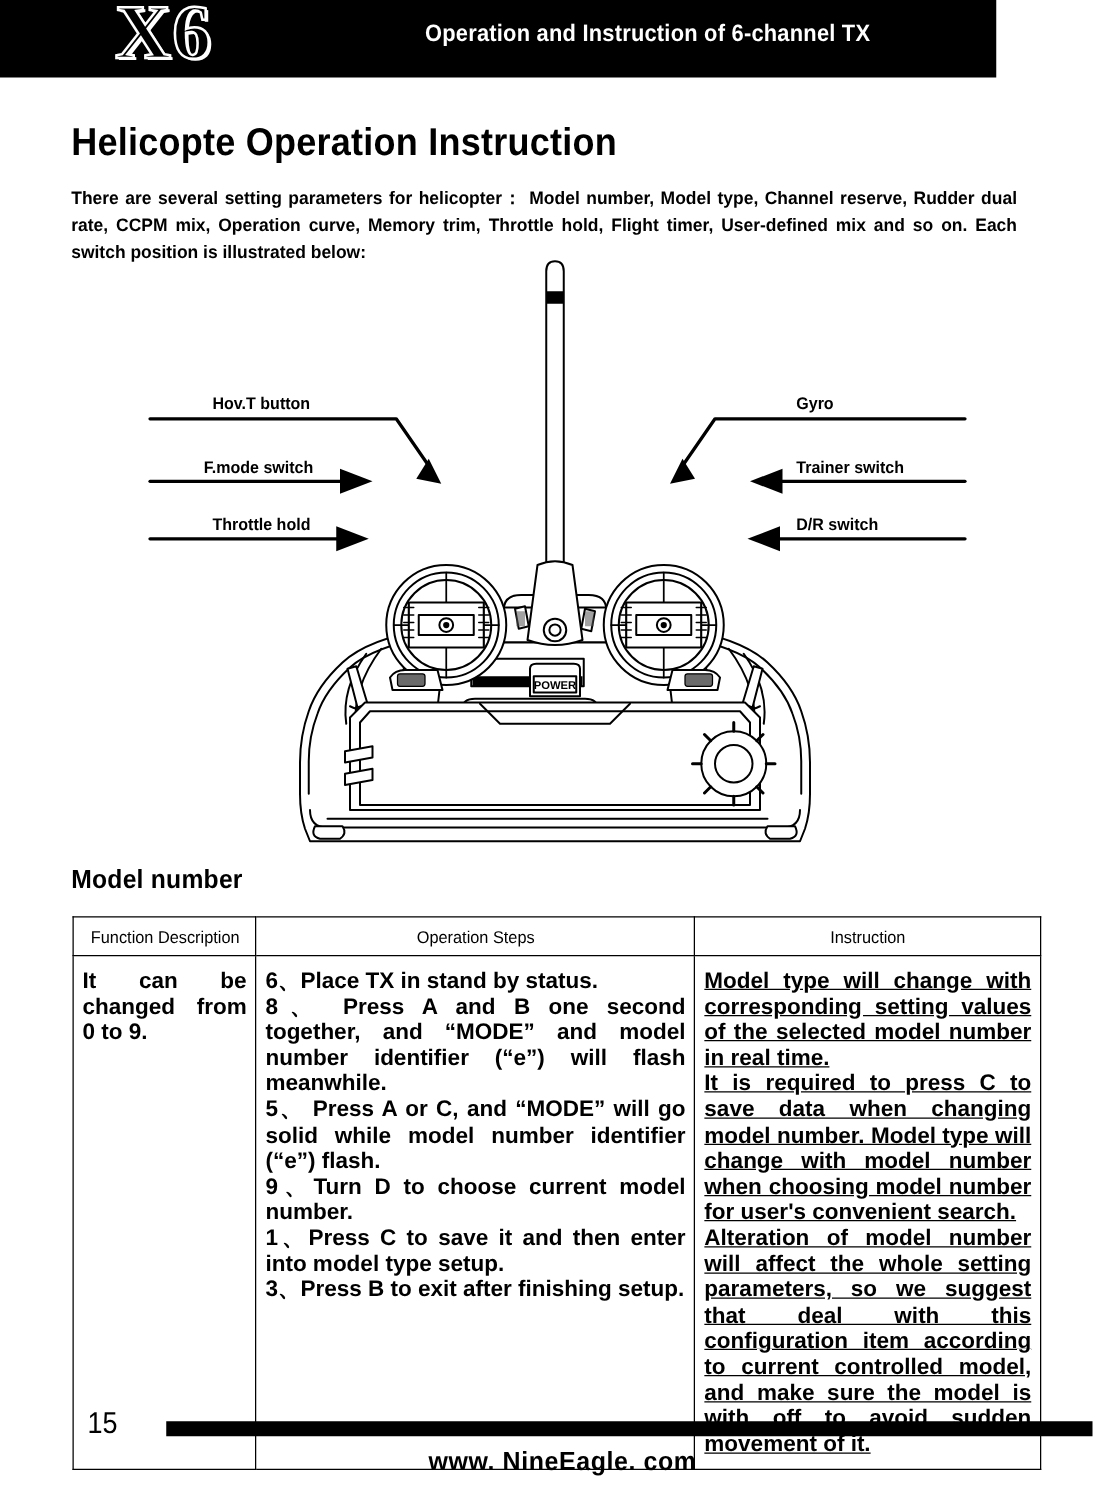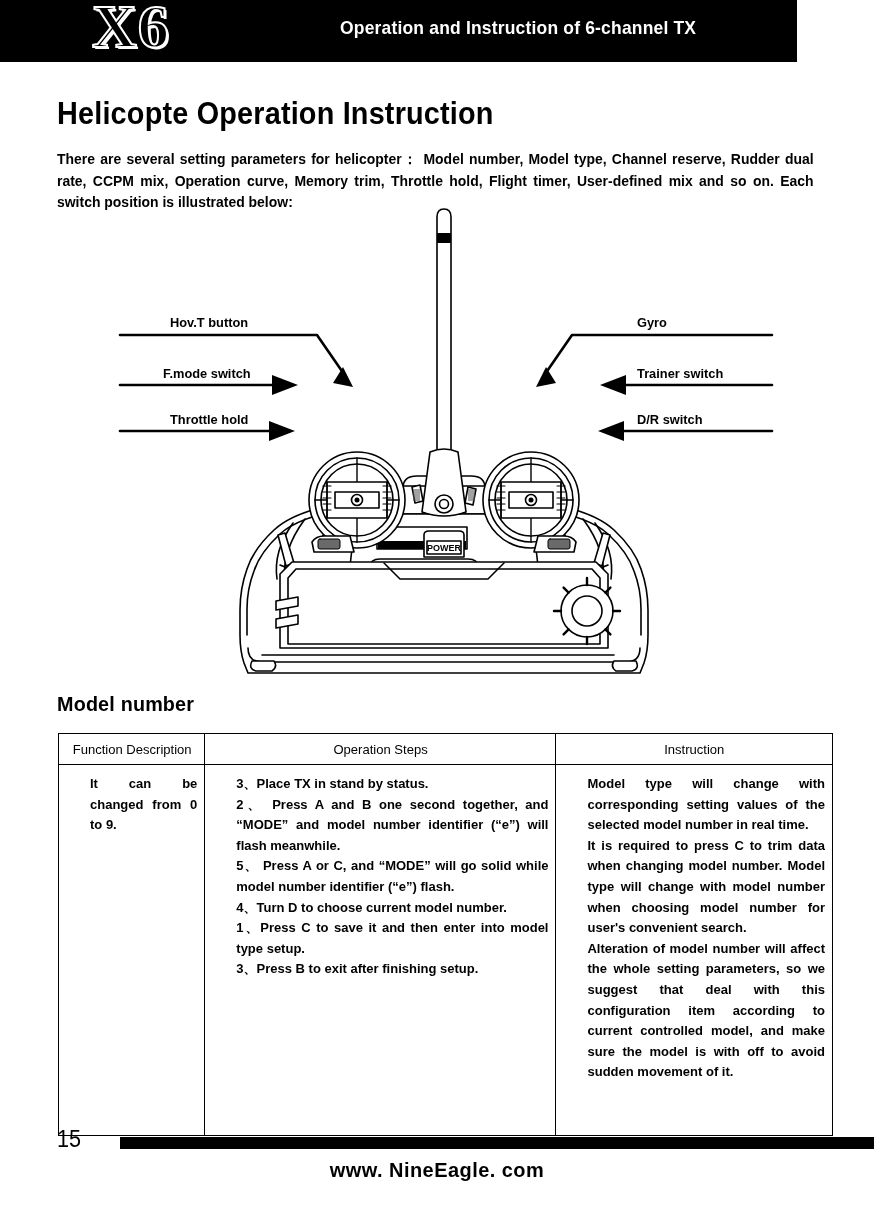--- a/index.html
+++ b/index.html
@@ -129,45 +129,44 @@
     height: 30px;
     vertical-align: middle;
     transform: scaleX(0.96);
   }
   .col-a { width: 145px; }
   .col-b { width: 348px; }
   .col-c { width: 274px; }
 
   .cell-inner {
     padding: 9px 7px 10px 7px;
-    font-size: 13px;
+    font-size: 18px;
     font-weight: bold;
     line-height: 20.6px;
-    margin-left: 24px;
   }
   .cell-desc {
     text-align: justify;
     text-align-last: left;
   }
   .cell-steps {
     text-align: justify;
     text-align-last: left;
   }
   .cell-steps .step { display: block; }
   .cell-instr {
     text-align: justify;
     text-align-last: left;
   }
-  .cell-instr p { margin: 0; }
+  .cell-instr p { margin: 0; text-decoration: underline; }
   .body-row td { height: 370px; }
 
   
   .footer {
     position: absolute;
-    left: 0;
+    left: 13px;
     top: 1125px;
     width: 826px;
     height: 82px;
   }
   .page-number {
     position: absolute;
     left: 57px;
     top: 0px;
     font-size: 24px;
     font-weight: normal;
@@ -494,32 +493,32 @@
       <th>Instruction</th>
     </tr>
   </thead>
   <tbody>
     <tr class="body-row">
       <td>
         <div class="cell-inner cell-desc">It can be changed from 0 to 9.</div>
       </td>
       <td>
         <div class="cell-inner cell-steps">
-          <span class="step">3、Place TX in stand by status.</span>
-          <span class="step">2、 Press A and B one second together, and “MODE” and model number identifier (“e”) will flash meanwhile.</span>
+          <span class="step">6、Place TX in stand by status.</span>
+          <span class="step">8、 Press A and B one second together, and “MODE” and model number identifier (“e”) will flash meanwhile.</span>
           <span class="step">5、 Press A or C, and “MODE” will go solid while model number identifier (“e”) flash.</span>
-          <span class="step">4、Turn D to choose current model number.</span>
+          <span class="step">9、Turn D to choose current model number.</span>
           <span class="step">1、Press C to save it and then enter into model type setup.</span>
           <span class="step">3、Press B to exit after finishing setup.</span>
         </div>
       </td>
       <td>
         <div class="cell-inner cell-instr">
           <p>Model type will change with corresponding setting values of the selected model number in real time.</p>
-          <p>It is required to press C to trim data when changing model number. Model type will change with model number when choosing model number for user's convenient  search.</p>
+          <p>It is required to press C to save data when changing model number. Model type will change with model number when choosing model number for user's convenient  search.</p>
           <p>Alteration of model number will affect the whole setting parameters, so we suggest that deal with this configuration item according to current controlled model, and make sure the model is with off to avoid sudden movement of it.</p>
         </div>
       </td>
     </tr>
   </tbody>
 </table>
 
 <div class="footer">
   <div class="page-number">15</div>
   <div class="footer-bar"></div>

